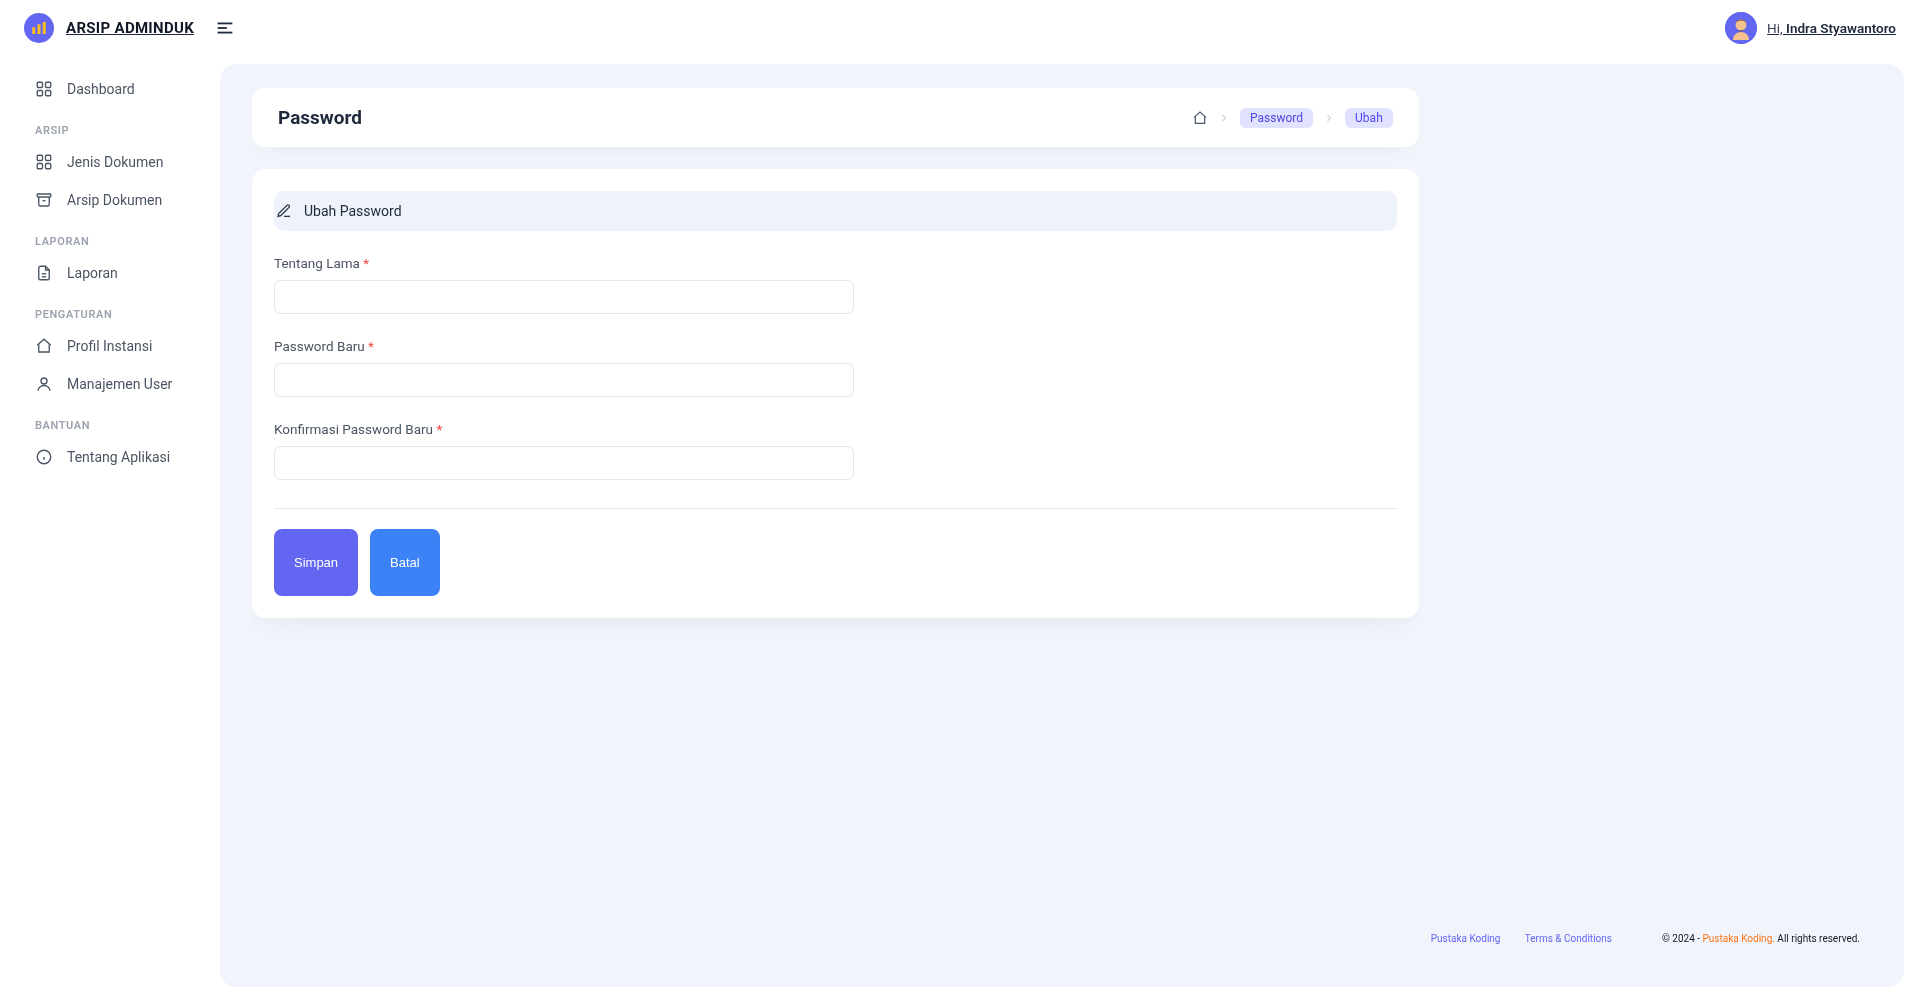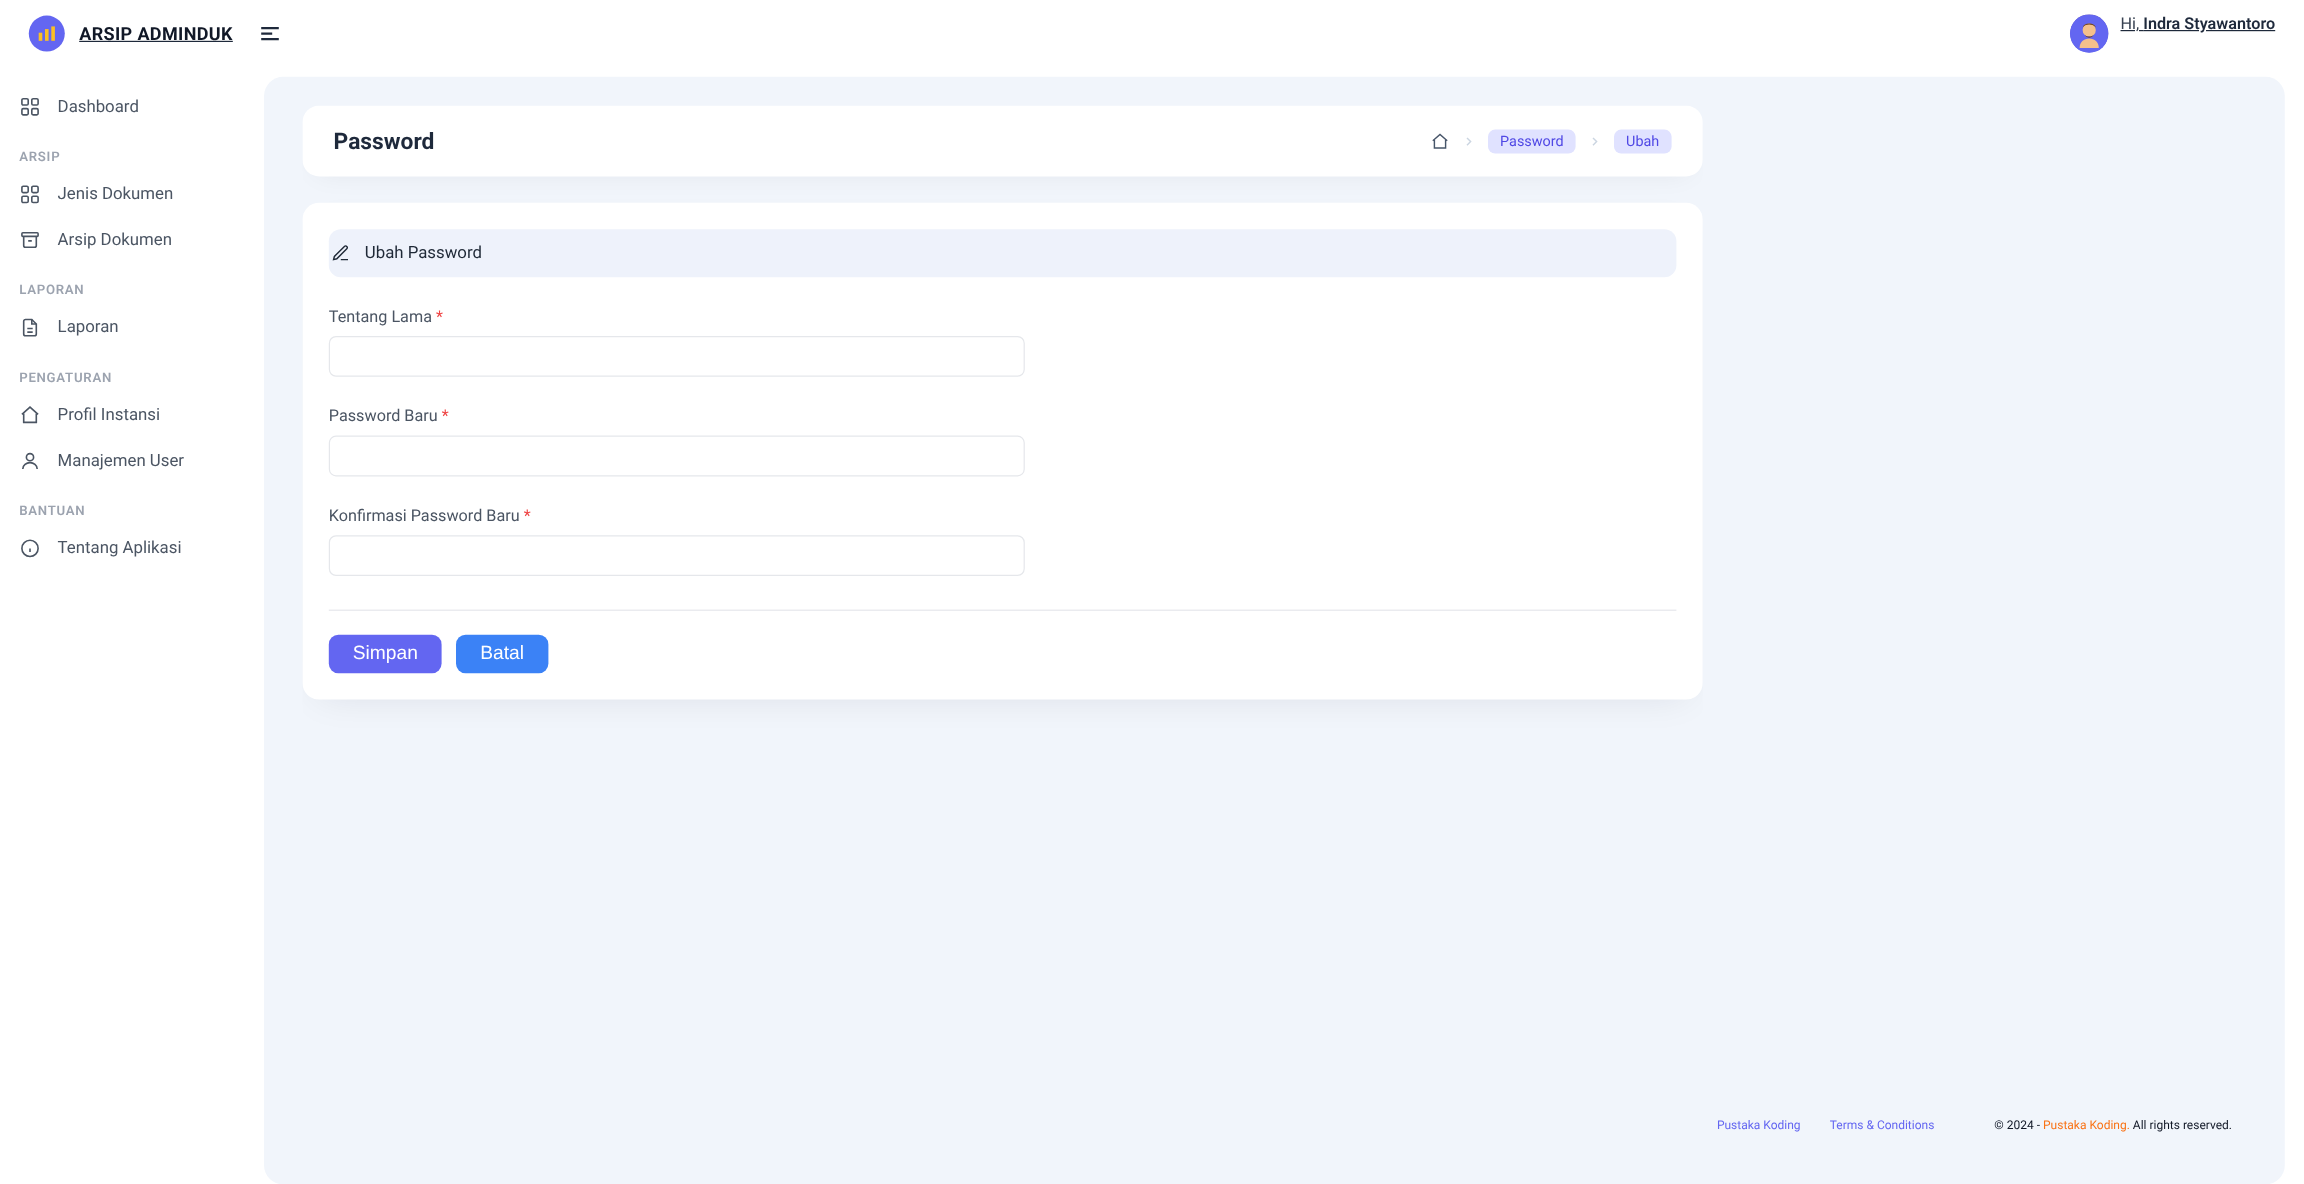--- a/index.html
+++ b/index.html
@@ -42,20 +42,21 @@
   }
   .menu-toggle {
     margin-left: 8px;
     width: 22px; height: 22px;
     display: flex; align-items: center; justify-content: center;
     cursor: pointer;
     color: #1e293b;
   }
   .user-area {
     display: flex;
+    align-items: center;
     gap: 10px;
   }
   .avatar {
     width: 32px; height: 32px; border-radius: 50%;
     background: linear-gradient(180deg,#5b4fc4,#6366f1);
     display: flex; align-items: center; justify-content: center;
     overflow: hidden;
   }
   .avatar svg { width: 32px; height: 32px; }
   .greeting { font-size: 13.5px; color: #1e293b; }
@@ -64,21 +65,21 @@
 
   
   .shell {
     display: flex;
     height: calc(987px - 56px);
   }
   .sidebar {
     width: 220px;
     flex: 0 0 220px;
     background: #fff;
-    padding: 14px 2px;
+    padding: 14px 21px;
   }
   .nav-item {
     display: flex; align-items: center; gap: 14px;
     padding: 10px 14px;
     border-radius: 8px;
     color: #4b5563;
     font-size: 14px;
     cursor: pointer;
   }
   .nav-item svg { width: 18px; height: 18px; stroke: currentColor; }
@@ -164,23 +165,23 @@
     border-radius: 6px;
     padding: 6px 10px;
     font-size: 14px;
     background: #fff;
   }
 
   .divider { height: 1px; background: #e5e7eb; margin: 28px 0 20px; }
 
   .actions { display: flex; gap: 12px; }
   .btn {
-    padding: 7px 20px;
+    padding: 26px 20px;
     border-radius: 8px;
-    font-size: 16px;
+    font-size: 13px;
     border: none;
     cursor: pointer;
     font-weight: 500;
   }
   .btn-primary { background: #6366f1; color: #fff; }
   .btn-dark { background: #3b82f6; color: #fff; }
 
   
   .footer {
     height: 50px;

